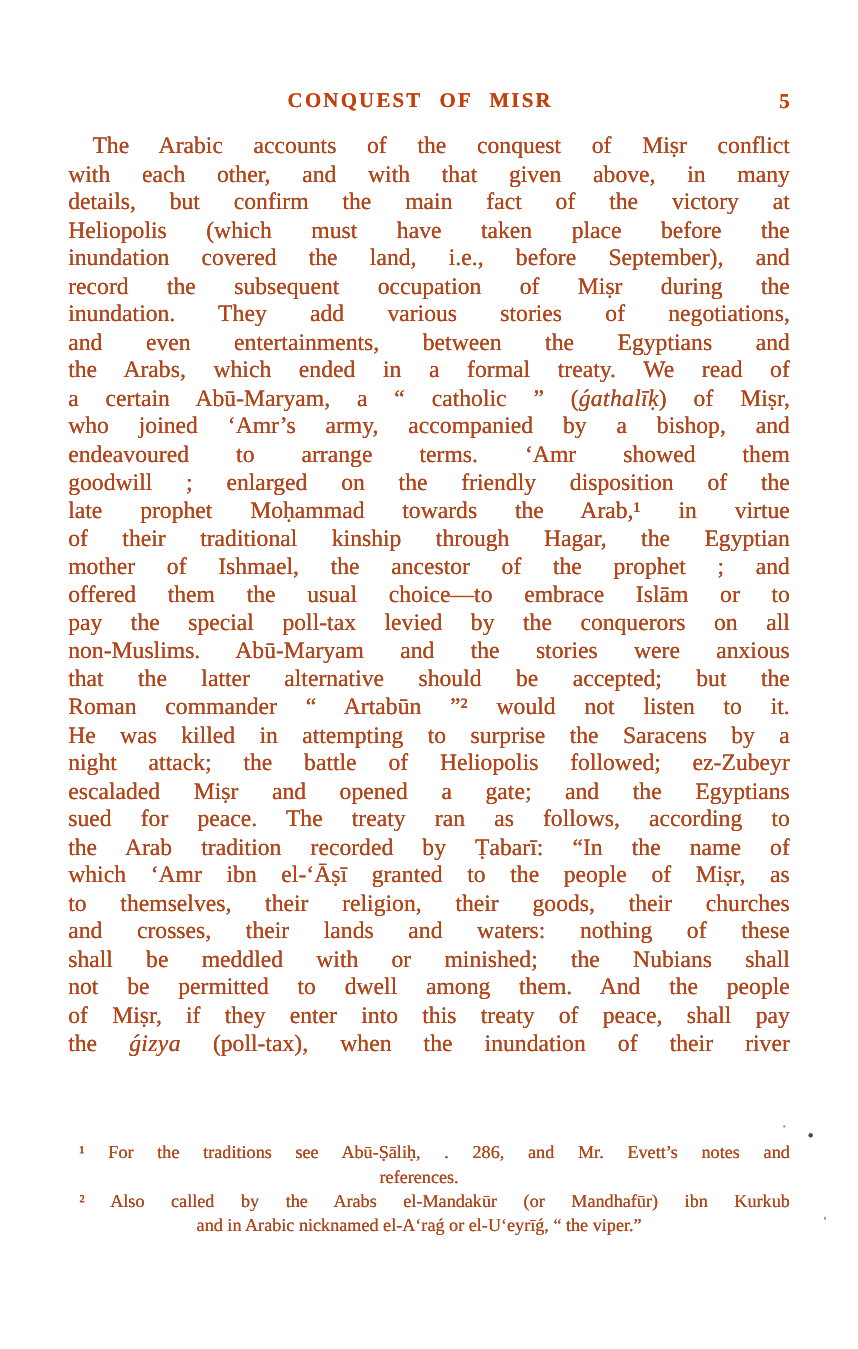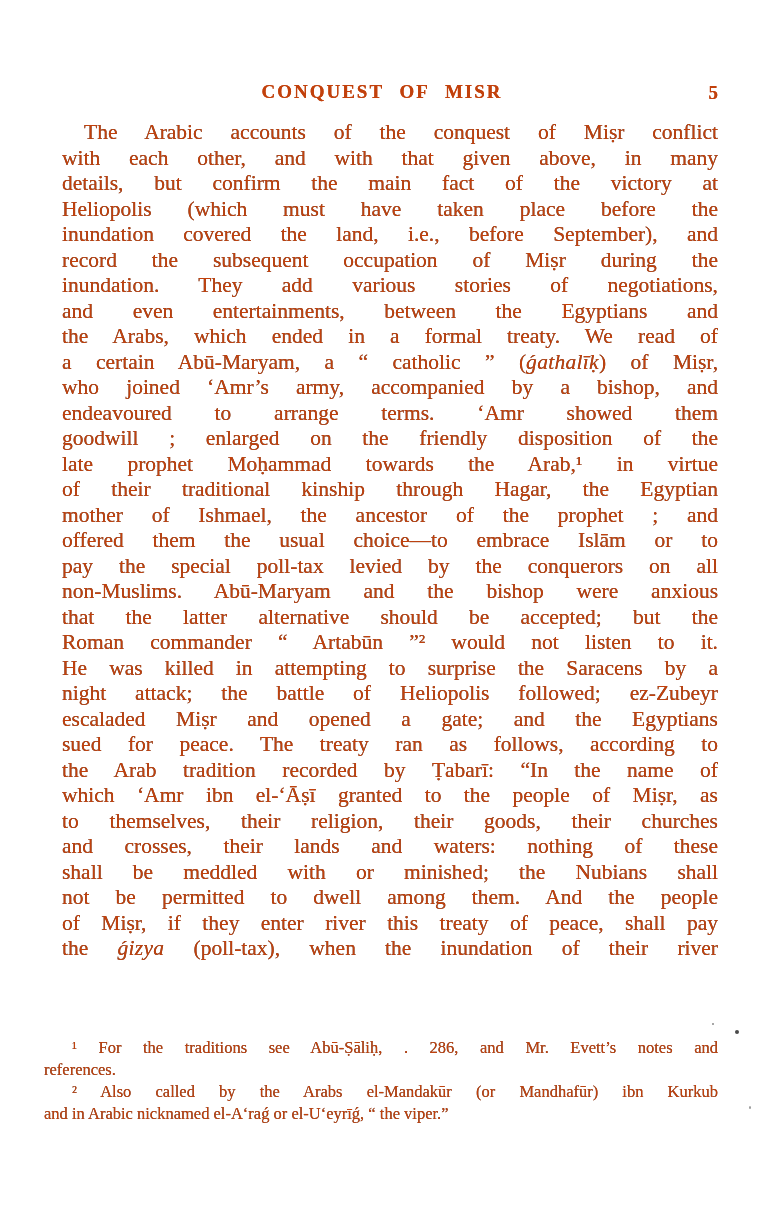--- a/index.html
+++ b/index.html
@@ -37,21 +37,21 @@
   .tline.indent{text-indent:22px;}
   .tline i{letter-spacing:.3px;}
   .footnotes{
     position:absolute;top:1037px;left:44px;width:674px;
     font-size:16.5px;line-height:22px;
     text-shadow:0 0 .5px rgba(22,22,22,.75);
   }
   .footnote + .footnote{}
   .fn-line{min-height:22px;}
   .fn-first{text-indent:28px;text-align:justify;text-align-last:justify;}
-  .fn-rest{text-align:left;}
+  .fn-rest{text-align:center;}
   .speck{position:absolute;border-radius:50%;}
   .speck.s1{left:735px;top:1030px;width:4px;height:4px;background:#4a4a4a;}
   .speck.s2{left:712px;top:1023px;width:2px;height:2px;background:#8a8a8a;}
   .speck.s3{left:749px;top:1106px;width:2px;height:3px;background:#9a9a9a;}
 </style>
 </head>
 <body>
 
 <div class="page">
   <div class="header">
@@ -71,34 +71,34 @@
       <div class="tline">the Arabs, which ended in a formal treaty. We read of</div>
       <div class="tline">a certain Abū-Maryam, a “ catholic ” (<i>ǵathalīḳ</i>) of Miṣr,</div>
       <div class="tline">who joined ‘Amr’s army, accompanied by a bishop, and</div>
       <div class="tline">endeavoured to arrange terms. ‘Amr showed them</div>
       <div class="tline">goodwill ; enlarged on the friendly disposition of the</div>
       <div class="tline">late prophet Moḥammad towards the Arab,¹ in virtue</div>
       <div class="tline">of their traditional kinship through Hagar, the Egyptian</div>
       <div class="tline">mother of Ishmael, the ancestor of the prophet ; and</div>
       <div class="tline">offered them the usual choice—to embrace Islām or to</div>
       <div class="tline">pay the special poll-tax levied by the conquerors on all</div>
-      <div class="tline">non-Muslims. Abū-Maryam and the bishop were anxious</div>
+      <div class="tline">non-Muslims. Abū-Maryam and the stories were anxious</div>
       <div class="tline">that the latter alternative should be accepted; but the</div>
       <div class="tline">Roman commander “ Artabūn ”² would not listen to it.</div>
       <div class="tline">He was killed in attempting to surprise the Saracens by a</div>
       <div class="tline">night attack; the battle of Heliopolis followed; ez-Zubeyr</div>
       <div class="tline">escaladed Miṣr and opened a gate; and the Egyptians</div>
       <div class="tline">sued for peace. The treaty ran as follows, according to</div>
       <div class="tline">the Arab tradition recorded by Ṭabarī: “In the name of</div>
       <div class="tline">which ‘Amr ibn el-‘Āṣī granted to the people of Miṣr, as</div>
       <div class="tline">to themselves, their religion, their goods, their churches</div>
       <div class="tline">and crosses, their lands and waters: nothing of these</div>
       <div class="tline">shall be meddled with or minished; the Nubians shall</div>
       <div class="tline">not be permitted to dwell among them. And the people</div>
-      <div class="tline">of Miṣr, if they enter river this treaty of peace, shall pay</div>
+      <div class="tline">of Miṣr, if they enter into this treaty of peace, shall pay</div>
       <div class="tline">the <i>ǵizya</i> (poll-tax), when the inundation of their river</div>
     </div>
 
   <div class="footnotes">
       <div class="footnote">
         <div class="fn-line fn-first">¹ For the traditions see Abū-Ṣāliḥ, . 286, and Mr. Evett’s notes and</div>
         <div class="fn-line fn-rest">references.</div>
       </div>
       <div class="footnote">
         <div class="fn-line fn-first">² Also called by the Arabs el-Mandakūr (or Mandhafūr) ibn Kurkub</div>

